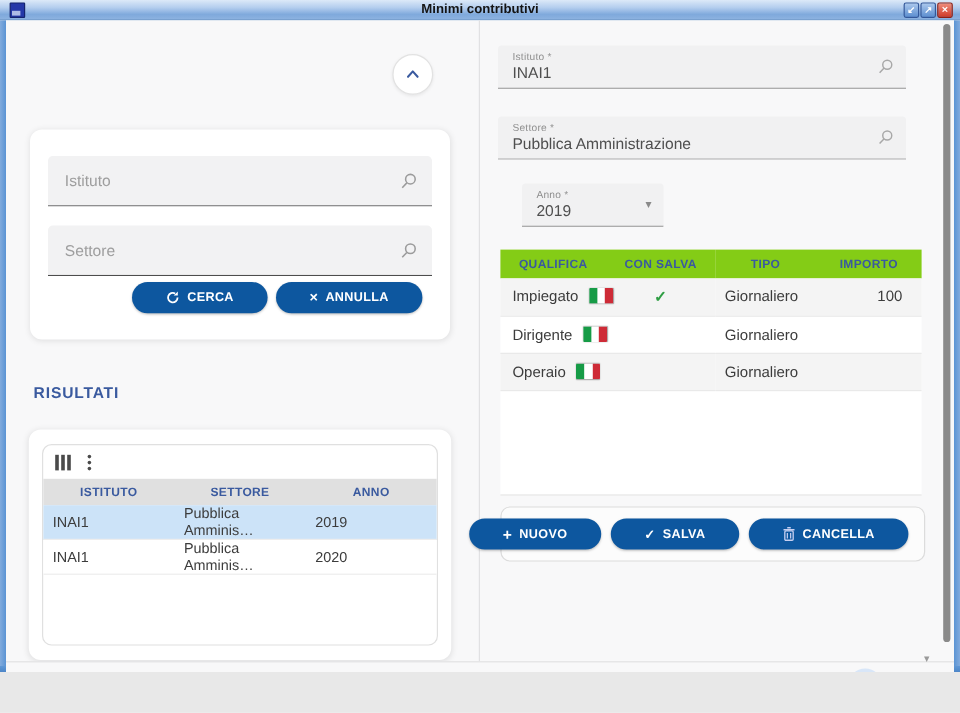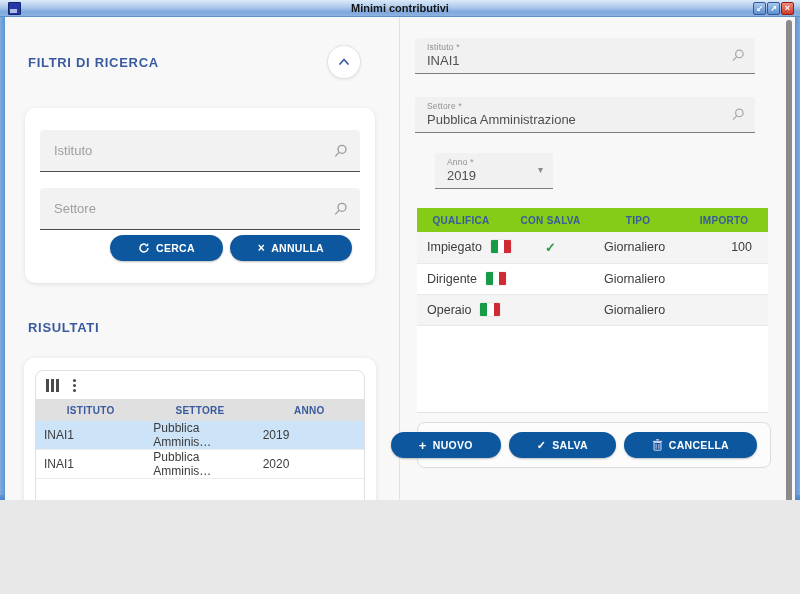--- a/index.html
+++ b/index.html
@@ -1,20 +1,20 @@
 <!DOCTYPE html>
 <html><head>
 <meta charset="utf-8">
 <style>
   * { margin:0; padding:0; box-sizing:border-box; }
   html,body { background:#e8e8e8; }
   body { font-family:"Liberation Sans", sans-serif; }
 
   #window{
-    position:relative; width:800px; height:500px; overflow:hidden;
+    position:relative; width:800px; height:560px; overflow:hidden;
     background:#f8f8f9;
   }
 
   
   .titlebar{
     position:absolute; left:0; top:0; width:800px; height:17px;
     background:linear-gradient(#dce9f8 0%, #b3cdee 40%, #7fa9dc 75%, #8cb2e0 100%);
     border-bottom:1px solid #5f8fc7;
   }
   .titlebar-title{
@@ -187,21 +187,20 @@
     </div>
   </div>
 
   <div class="frame-left"></div>
   <div class="frame-right"></div>
   <div class="frame-bottom"></div>
 
   <div class="content">
     <div class="vdivider"></div>
 
-    <div class="section-heading" style="left:23px; top:38px;">FILTRI DI RICERCA</div>
 
     <div class="collapse-btn">
       <svg width="16" height="16" viewBox="0 0 16 16">
         <polyline points="4,10 8,5.5 12,10" fill="none" stroke="#3a5a9f" stroke-width="1.7" stroke-linecap="round" stroke-linejoin="round"></polyline>
       </svg>
     </div>
 
     <div class="card" id="filter-card">
       <div class="mat-input" style="top:22px;">
         <input type="text" placeholder="Istituto" style="">

